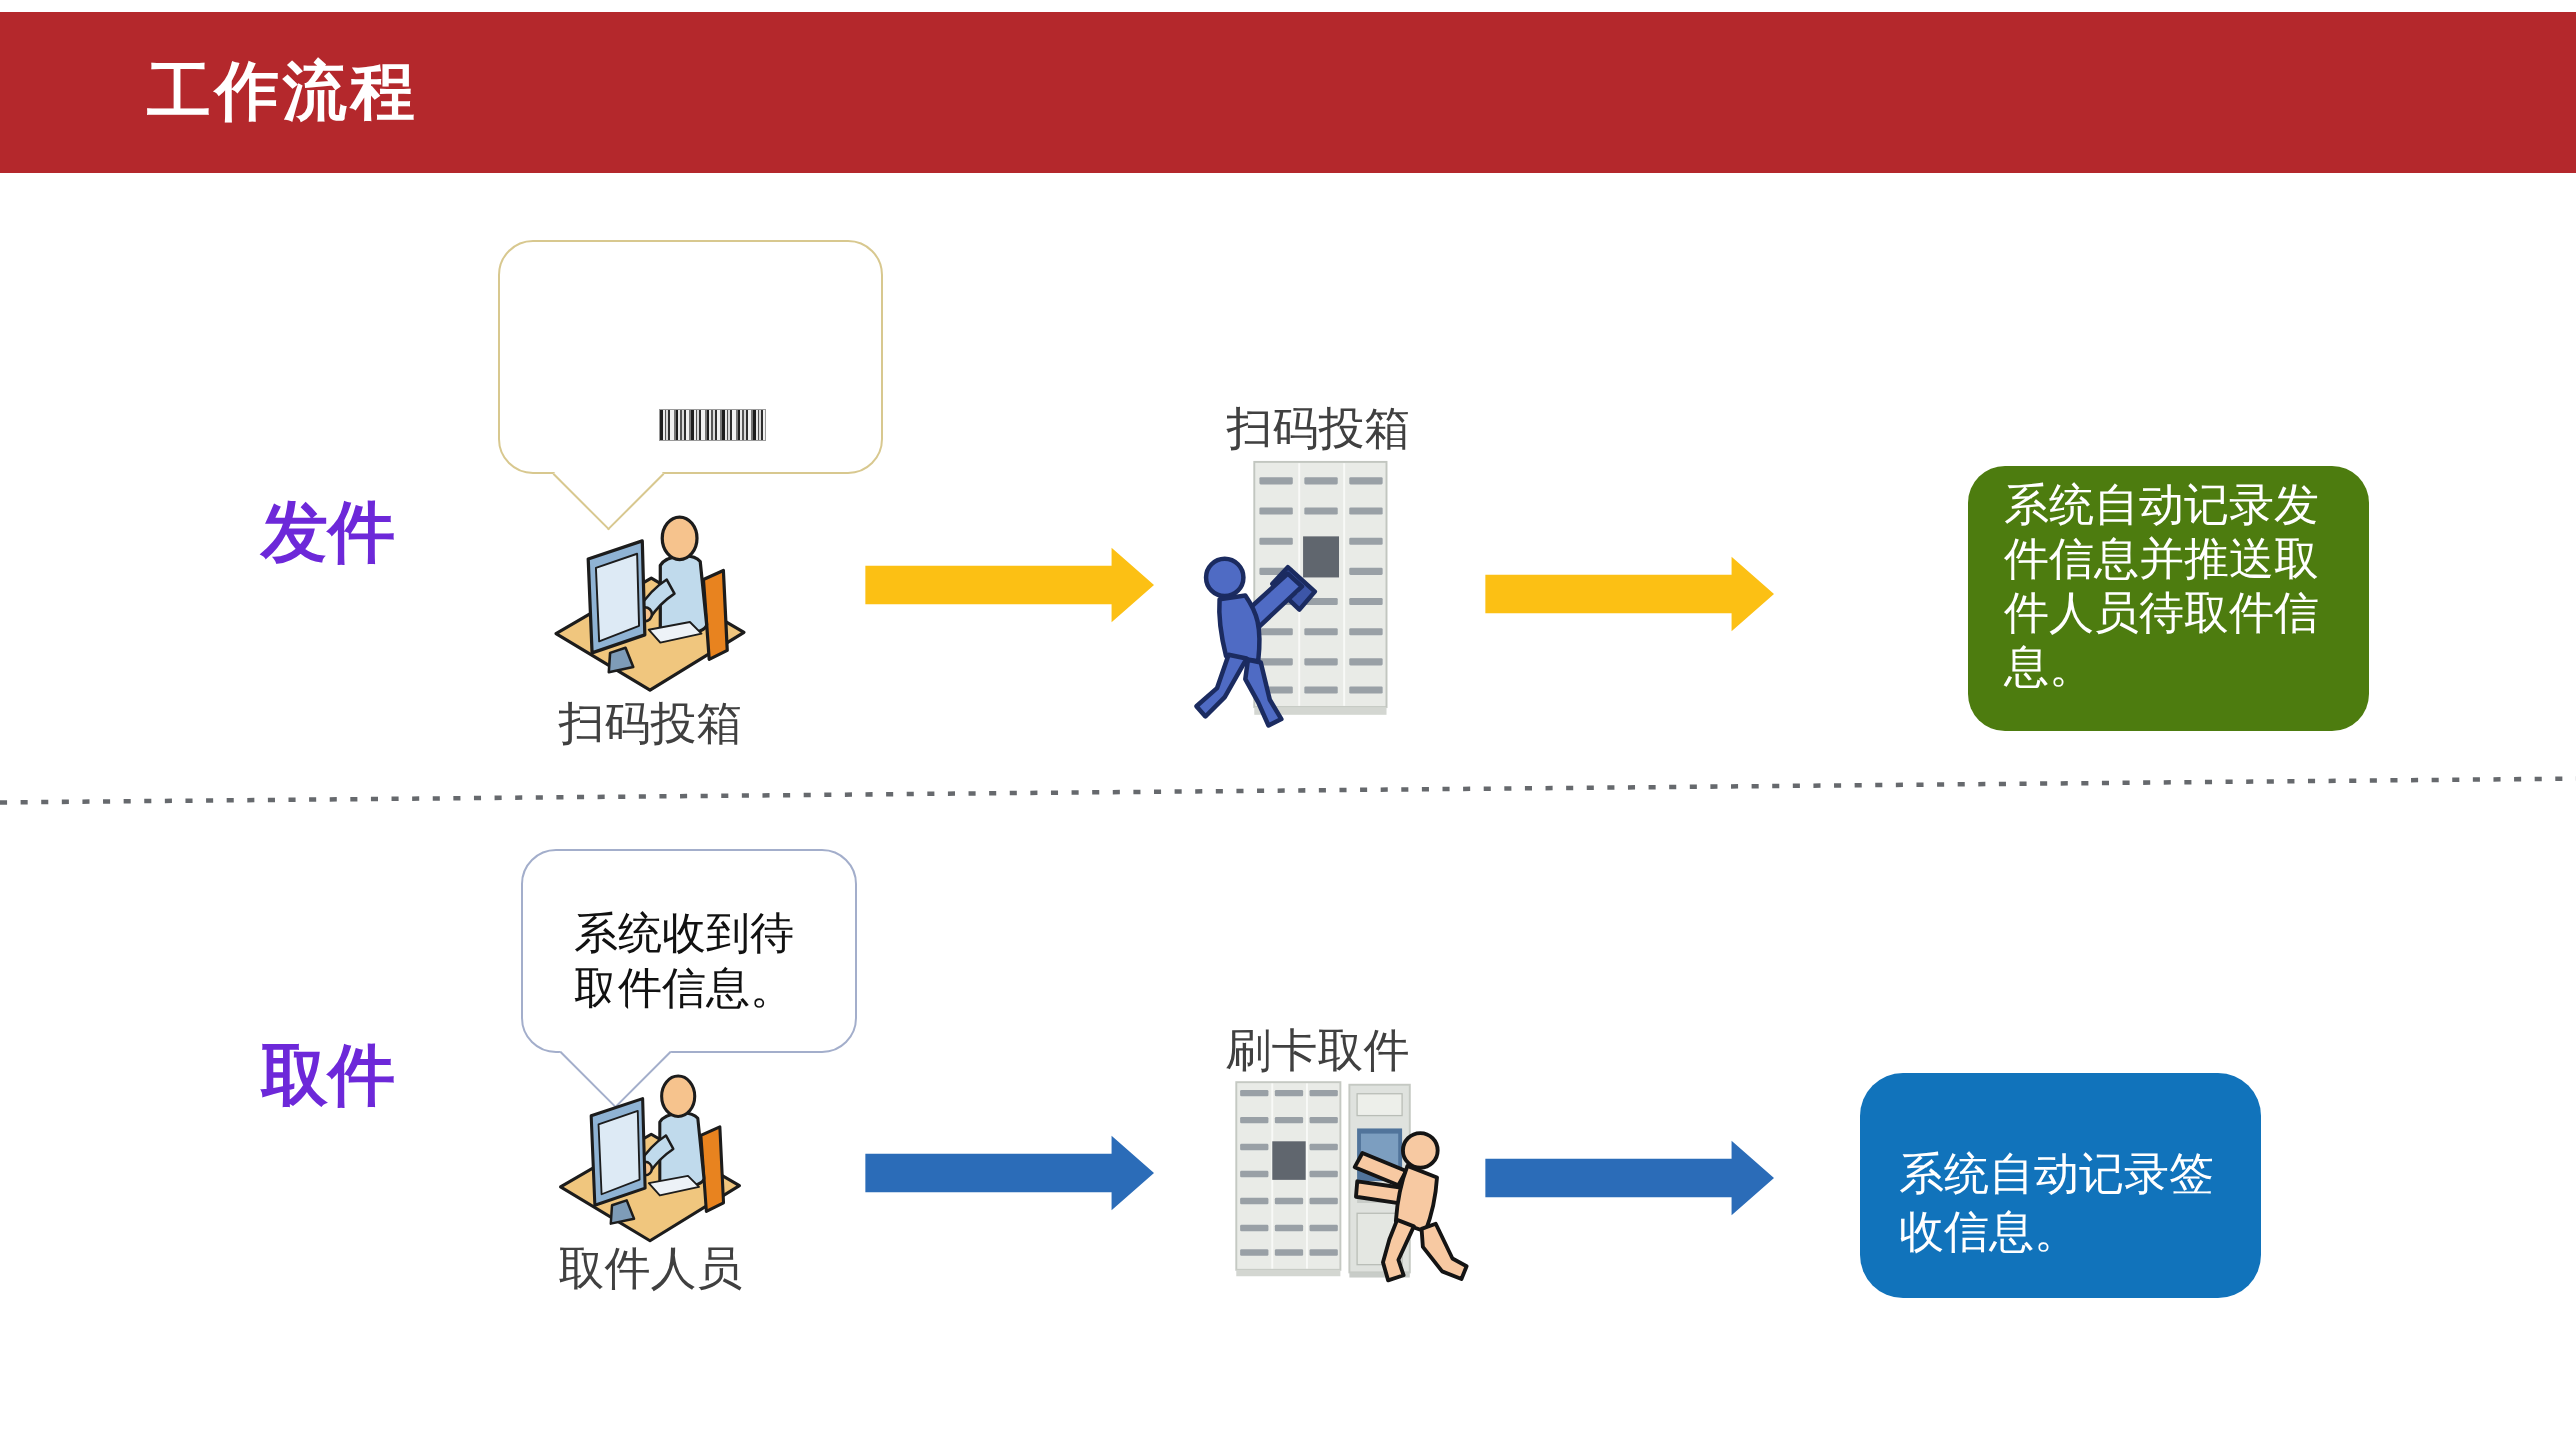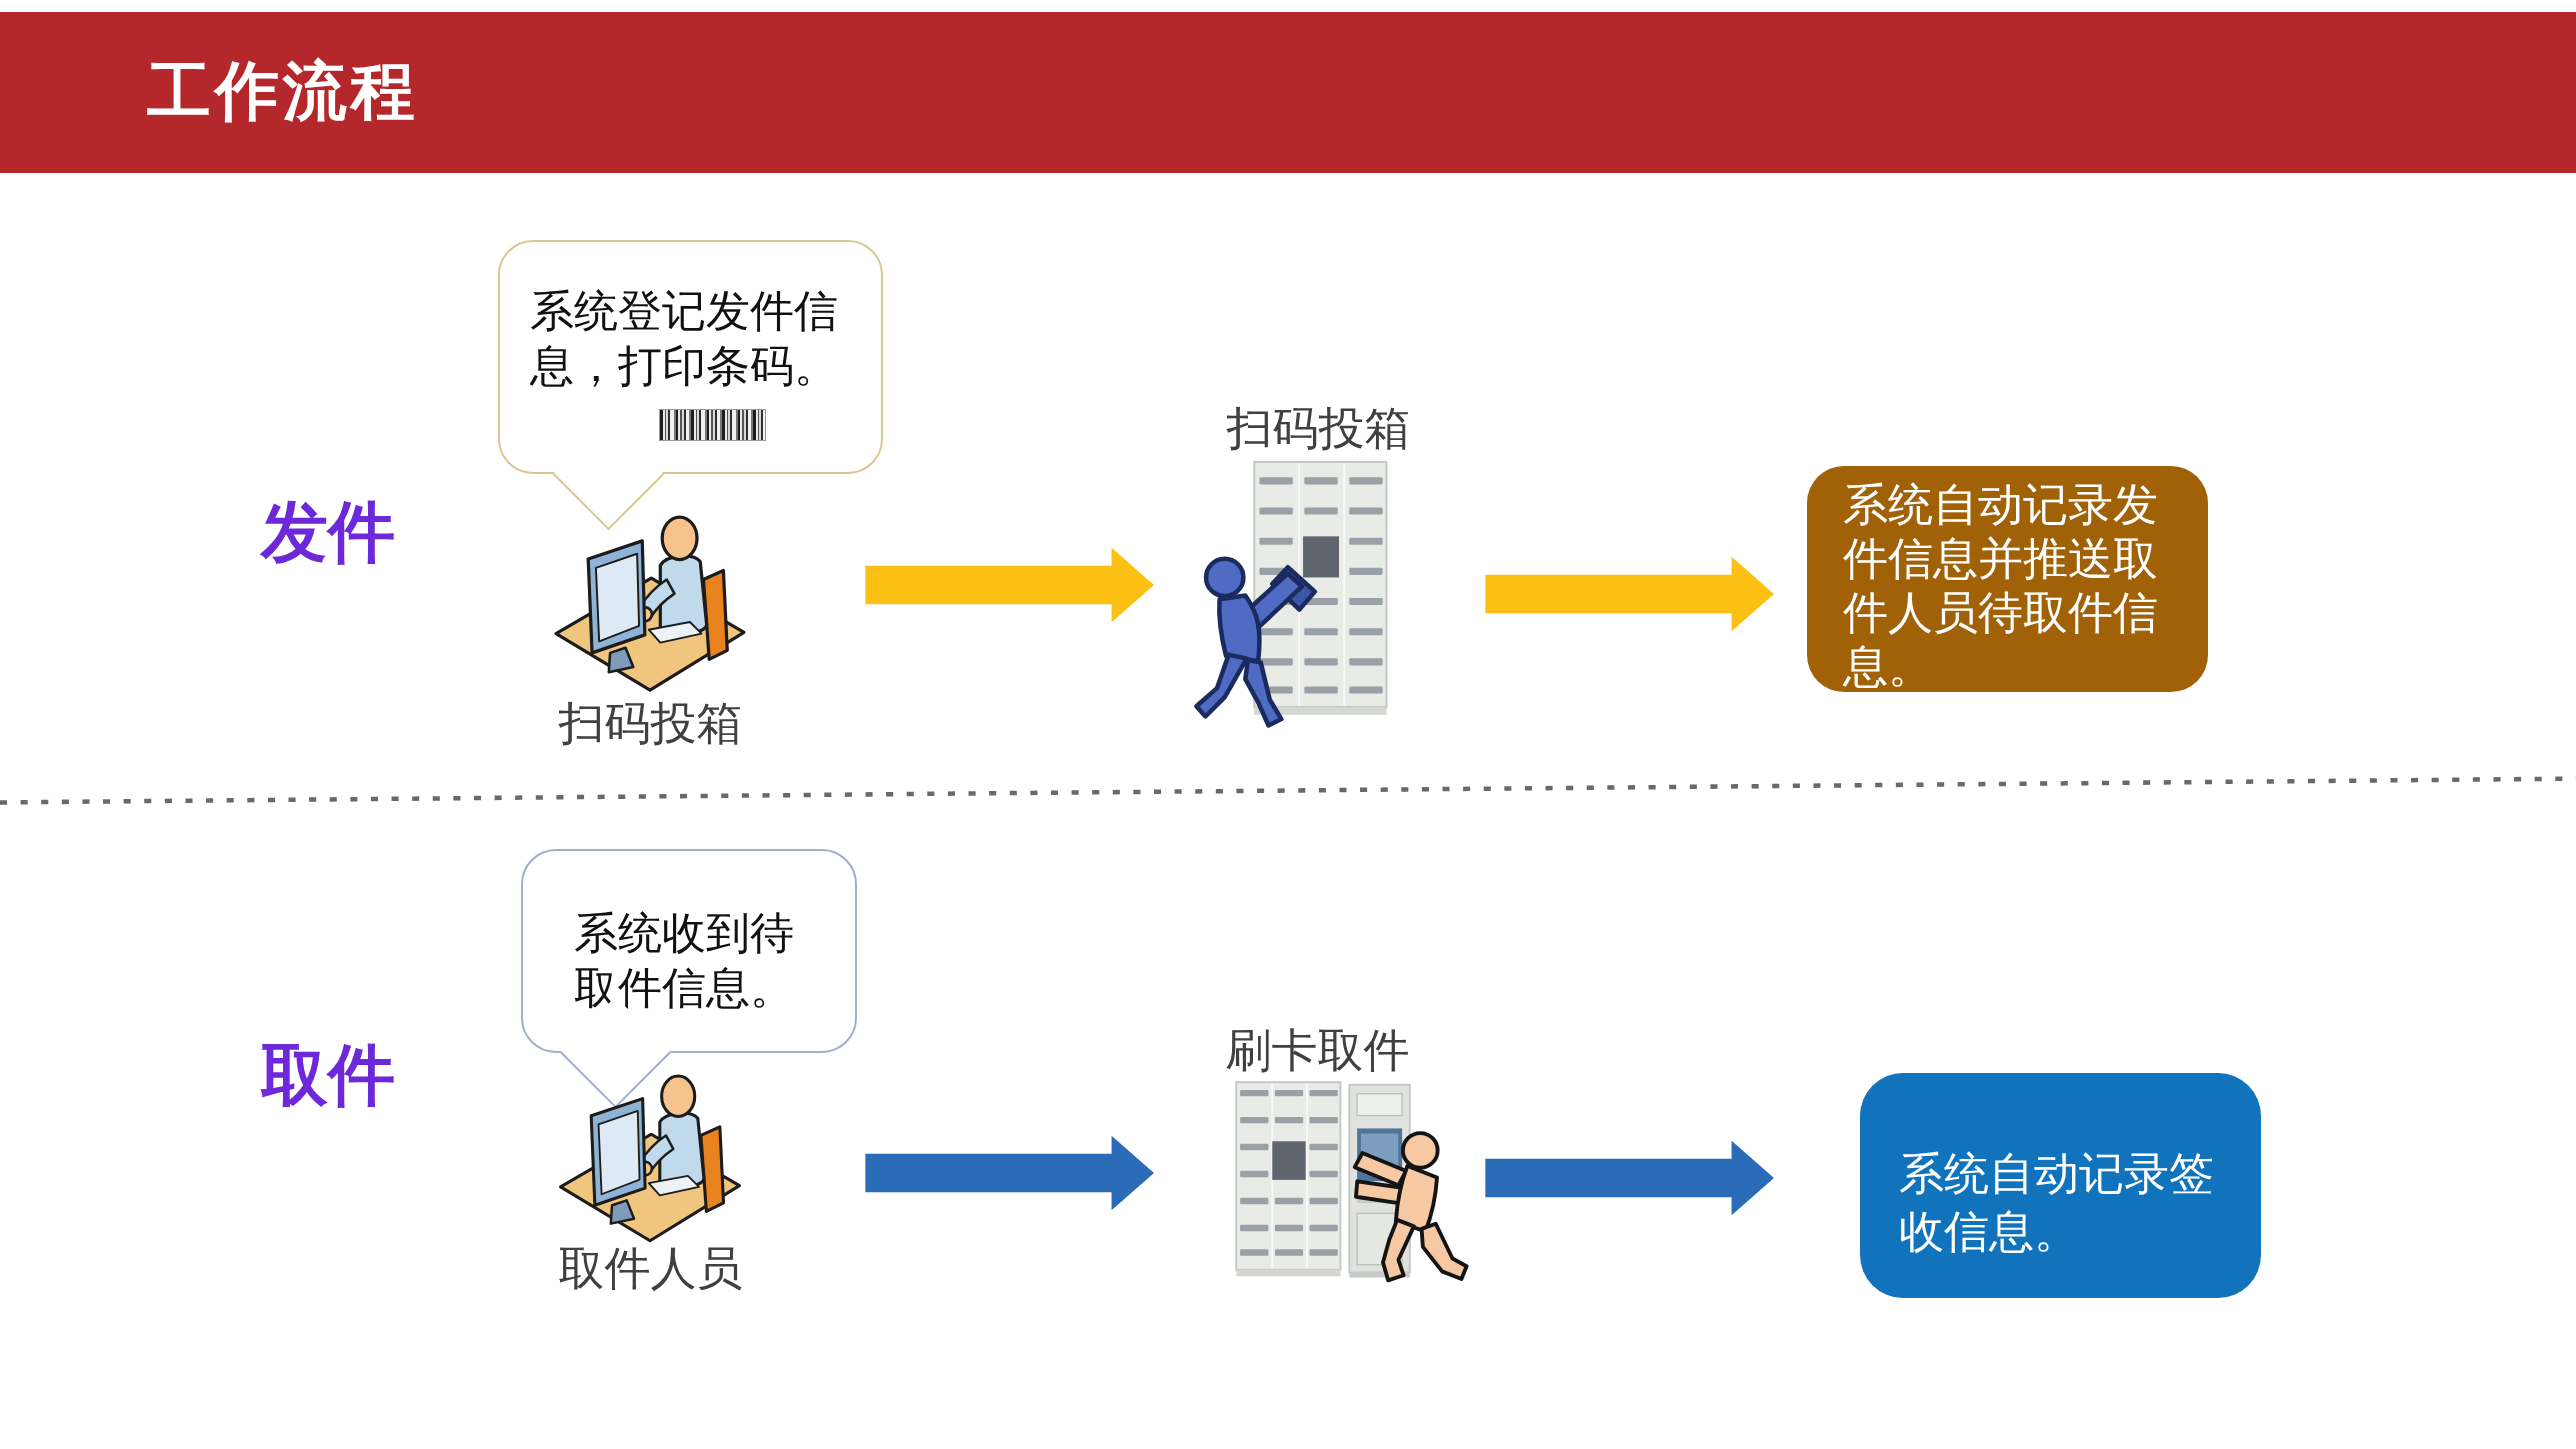--- a/index.html
+++ b/index.html
@@ -42,39 +42,38 @@
   #locker-pickup{left:1235px;top:1077px;}
   #walker-pickup{left:1325px;top:1126px;}
   .arrow{position:absolute;}
   #arrow-a1{left:865px;top:540px;}
   #arrow-a2{left:1485px;top:549px;}
   #arrow-b1{left:865px;top:1128px;}
   #arrow-b2{left:1485px;top:1133px;}
   #separator{position:absolute;left:0;top:772px;}
   
   .result-box{position:absolute;box-sizing:border-box;}
-  #result-send{left:1807px;top:466px;width:401px;height:226px;border-radius:37px;background:#a16207;}
+  #result-send{left:1968px;top:466px;width:401px;height:265px;border-radius:37px;background:#4d7c0f;}
   #result-pickup{left:1860px;top:1073px;width:401px;height:225px;border-radius:43px;background:#1173BB;}
   .result-text{position:absolute;color:#ffffff;font-size:45px;word-break:break-all;}
   #result-send .result-text{left:36px;top:11.6px;width:328px;line-height:54px;}
   #result-pickup .result-text{left:39px;top:72px;width:328px;line-height:58px;}
 </style>
 </head>
 <body>
 
 <div class="stage">
 
   <div class="header">
     <div class="title">工作流程</div>
   </div>
 
   <div class="row-label" id="label-send">发件</div>
 
   <div class="bubble" id="bubble-send">
-    <div class="bubble-text">系统登记发件信息，打印条码。</div>
     <div class="barcode"></div>
     <div class="tail" id="tail-send"></div>
   </div>
 
   <svg class="art" id="person-send" width="206" height="203" viewBox="0 0 320 315">
     <g stroke="#1c1c1c" stroke-width="5" stroke-linejoin="round">
       <polygon points="14,212 162,126 306,210 160,300" fill="#F0C67E"></polygon>
       <polygon points="243,128 274,114 280,238 252,252" fill="#E8831F"></polygon>
       <path d="M176,106 C186,90 226,86 238,100 L248,198 C248,214 182,220 176,202 Z" fill="#C0DAEC"></path>
       <path d="M186,128 C164,142 152,158 142,174 L160,188 C172,170 186,158 198,150 Z" fill="#C0DAEC" stroke-width="4"></path>

